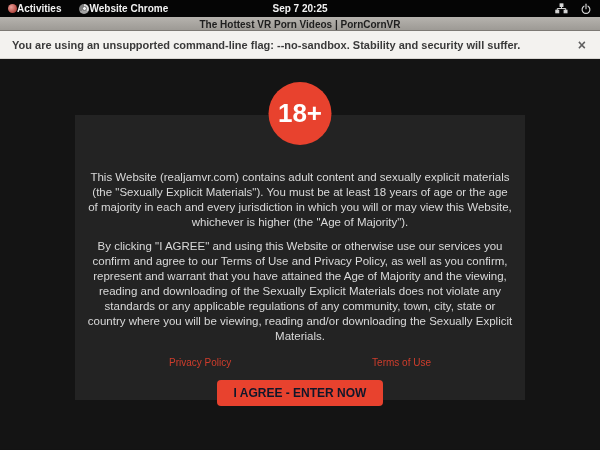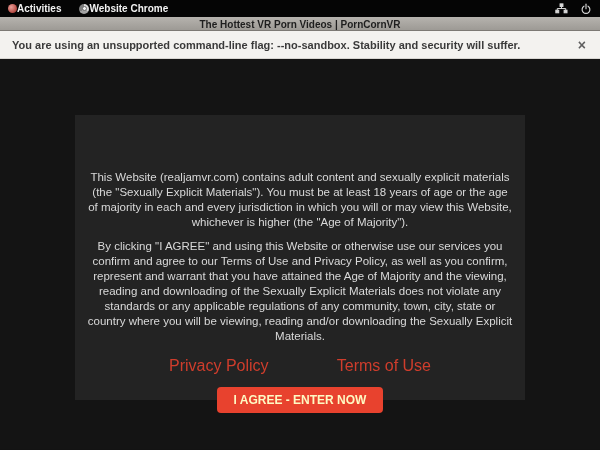--- a/index.html
+++ b/index.html
@@ -71,43 +71,44 @@
   .modal p {
     width:428px; margin:10px auto 0; color:#d9d9d9;
     font-size:11.5px; line-height:15px;
   }
   .modal p + p { margin-top:9px; }
   .links-row {
     display:flex; justify-content:space-between; padding:0 94px;
     margin-top:13px;
   }
   .links-row a {
-    color:#cf3d2c; font-size:16px; text-decoration:none; cursor:pointer;
+    color:#cf3d2c; font-size:10px; text-decoration:none; cursor:pointer;
   }
   .agree-btn {
     margin-top:12px; height:26px; padding:0 17px;
-    background:#e8422e; color:#fef9c3; border:none; border-radius:4px;
+    background:#e8422e; color:#0f172a; border:none; border-radius:4px;
     font-family:"Liberation Sans", sans-serif;
     font-size:12px; font-weight:bold; cursor:pointer;
   }
 </style>
 </head>
 <body>
 
 <div class="topbar">
   <div class="tb-group">
     <span class="dot-icon"></span>
     <span>Activities</span>
   </div>
   <div class="tb-group">
     <span class="chrome-icon">
         <i></i>
       </span>
     <span>Website Chrome</span>
   </div>
+  <div class="tb-clock">Sep 7 20:25</div>
   <div class="tb-right">
     <span>
       <svg width="13" height="11" viewBox="0 0 16 13">
         <g fill="none" stroke="#d8d8d8" stroke-width="1.2">
           <rect x="6.2" y="0.8" width="3.6" height="3.2" fill="#d8d8d8"></rect>
           <rect x="1" y="8.6" width="3.6" height="3.2" fill="#d8d8d8"></rect>
           <rect x="11.2" y="8.6" width="3.6" height="3.2" fill="#d8d8d8"></rect>
           <path d="M8 4v2.5 M2.8 8.6V6.5h10.4v2.1"></path>
         </g>
       </svg>
@@ -127,20 +128,21 @@
   <span>The Hottest VR Porn Videos | PornCornVR</span>
 </div>
 
 <div class="infobar">
   <span>You are using an unsupported command-line flag: --no-sandbox. Stability and security will suffer.</span>
   <span class="infobar-close">×</span>
 </div>
 
 <div class="page">
   <div class="modal">
+    <div class="age-badge">18+</div>
     <p>This Website (realjamvr.com) contains adult content and sexually explicit materials (the "Sexually Explicit Materials"). You must be at least 18 years of age or the age of majority in each and every jurisdiction in which you will or may view this Website, whichever is higher (the "Age of Majority").</p>
     <p>By clicking "I AGREE" and using this Website or otherwise use our services you confirm and agree to our Terms of Use and Privacy Policy, as well as you confirm, represent and warrant that you have attained the Age of Majority and the viewing, reading and downloading of the Sexually Explicit Materials does not violate any standards or any applicable regulations of any community, town, city, state or country where you will be viewing, reading and/or downloading the Sexually Explicit Materials.</p>
     <div class="links-row">
       <a>Privacy Policy</a>
       <a>Terms of Use</a>
     </div>
     <button class="agree-btn">I AGREE - ENTER NOW</button>
   </div>
 </div>
 

